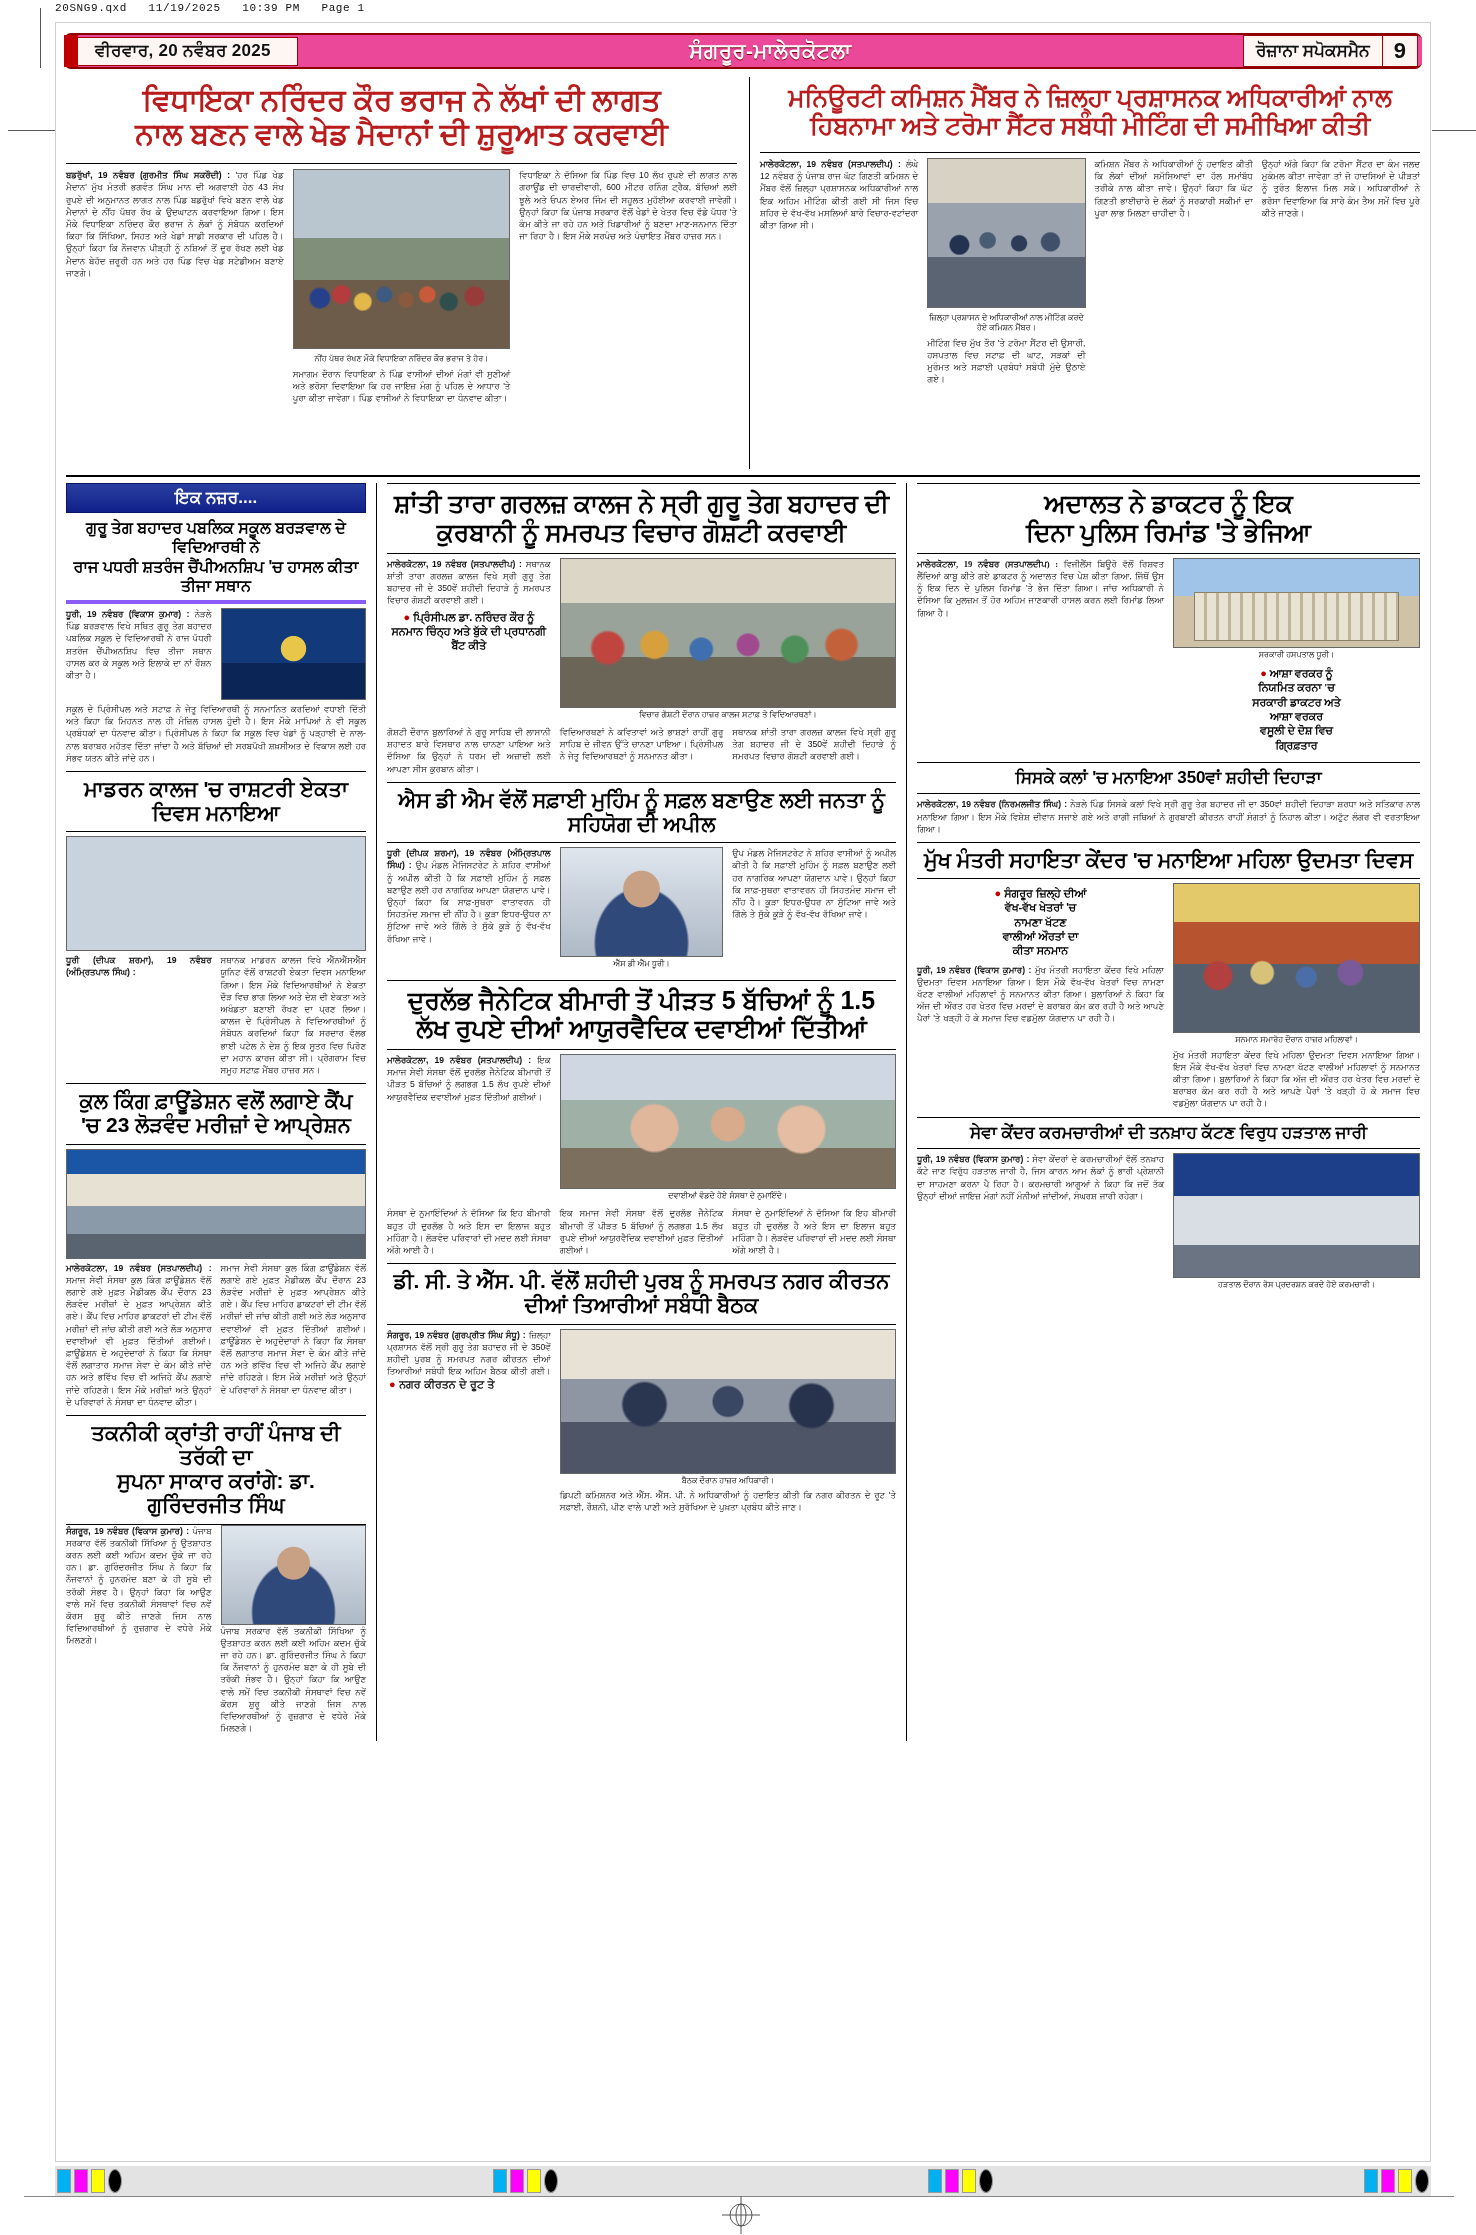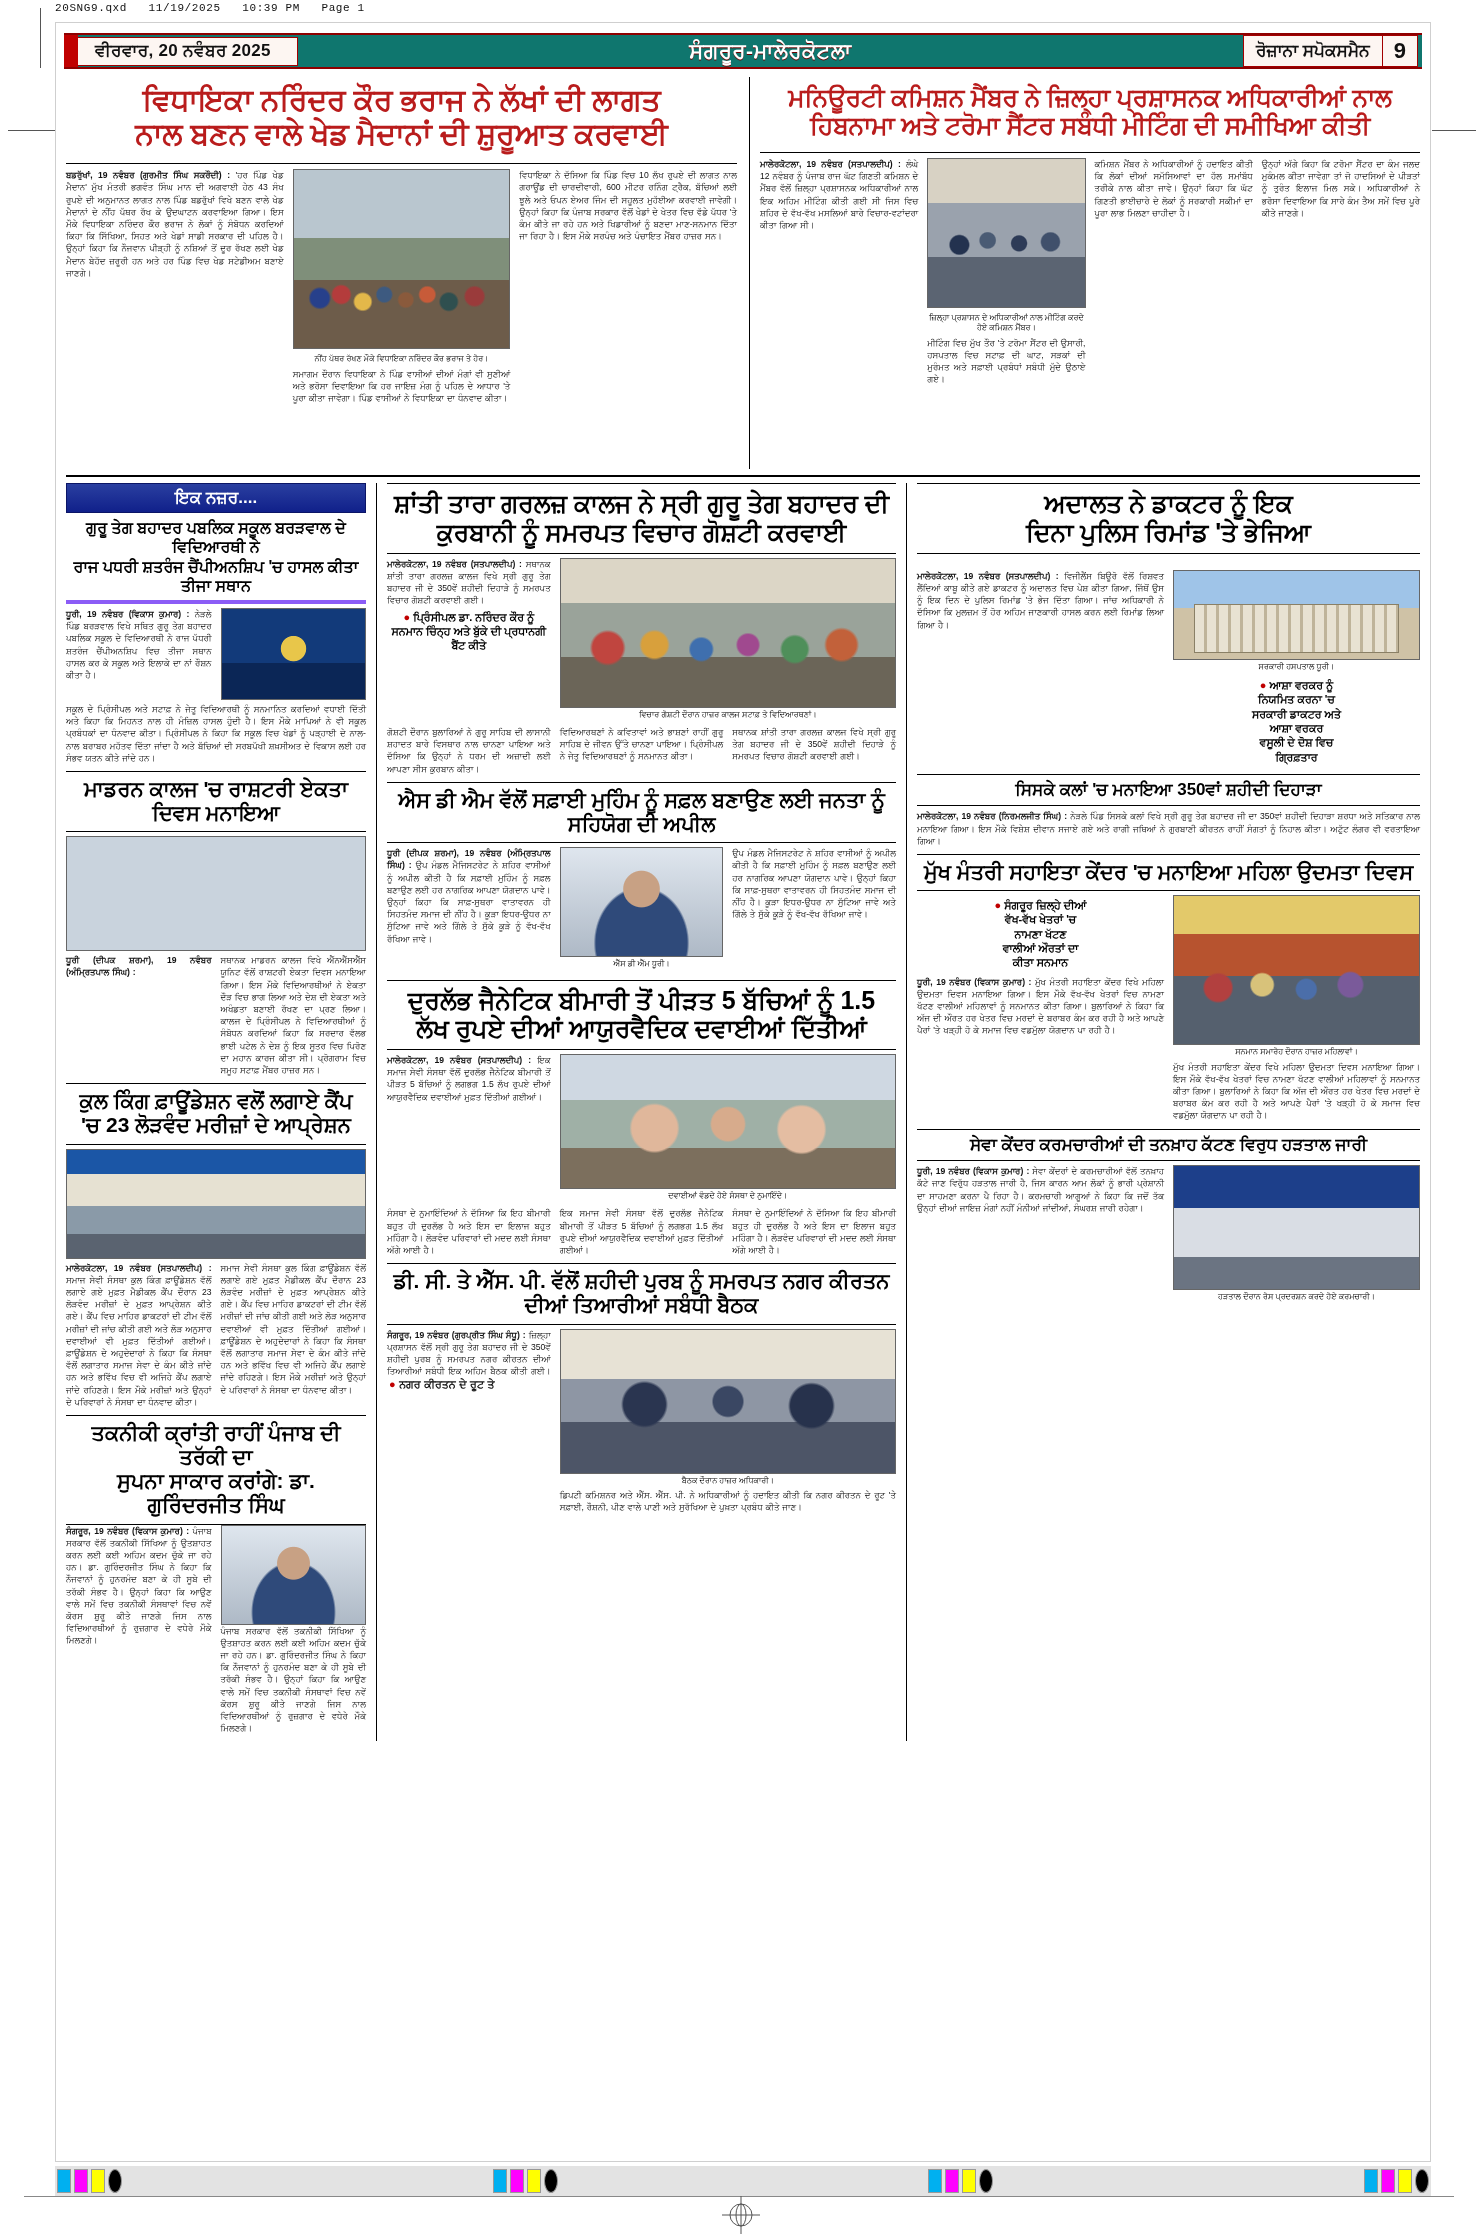--- a/index.html
+++ b/index.html
@@ -29,24 +29,24 @@
     width:1376px; height:2140px;
     background:#fff;
     border:1px solid #cfcfcf;
   }
 
   
   #masthead {
     position:relative;
     height:36px;
     margin:10px 8px 0 8px;
-    background:#0f766e;
+    background:#ec4899;
     border-top:2px solid #8d0000;
     border-bottom:2px solid #8d0000;
-    display:flex; align-items:center; justify-content:space-between;
+    display:flex; align-items:center; justify-content:space-between;border-radius:7px;
   }
   #masthead:before, #masthead:after{
     content:""; position:absolute; top:0; bottom:0; width:14px;
     background:#c00000;
   }
   .mh-date {
     background:#fdf6f2; color:#111;
     font-weight:bold; font-size:17px;
     padding:3px 26px 4px 26px;
     margin-left:4px;
@@ -462,21 +462,21 @@
 
     </div>
 
     <div class="sep-v" style="padding-left:10px;">
 
       <div class="story">
         <div class="story-head big">
           <div>ਅਦਾਲਤ ਨੇ ਡਾਕਟਰ ਨੂੰ ਇਕ</div>
           <div>ਦਿਨਾ ਪੁਲਿਸ ਰਿਮਾਂਡ 'ਤੇ ਭੇਜਿਆ</div>
         </div>
-        <div class="cols c2" style="margin-top:16px;">
+        <div class="cols c2" style="margin-top:4px;font-family:Liberation Serif, serif;">
           <div class="bodytext"><span class="dateline">ਮਾਲੇਰਕੋਟਲਾ, 19 ਨਵੰਬਰ (ਸਤਪਾਲਦੀਪ) :</span>
             <span>ਵਿਜੀਲੈਂਸ ਬਿਊਰੋ ਵੱਲੋਂ ਰਿਸ਼ਵਤ ਲੈਂਦਿਆਂ ਕਾਬੂ ਕੀਤੇ ਗਏ ਡਾਕਟਰ ਨੂੰ ਅਦਾਲਤ ਵਿਚ ਪੇਸ਼ ਕੀਤਾ ਗਿਆ, ਜਿੱਥੋਂ ਉਸ ਨੂੰ ਇਕ ਦਿਨ ਦੇ ਪੁਲਿਸ ਰਿਮਾਂਡ 'ਤੇ ਭੇਜ ਦਿੱਤਾ ਗਿਆ। ਜਾਂਚ ਅਧਿਕਾਰੀ ਨੇ ਦੱਸਿਆ ਕਿ ਮੁਲਜ਼ਮ ਤੋਂ ਹੋਰ ਅਹਿਮ ਜਾਣਕਾਰੀ ਹਾਸਲ ਕਰਨ ਲਈ ਰਿਮਾਂਡ ਲਿਆ ਗਿਆ ਹੈ।</span></div>
           <div>
             <div class="photo ph-building" style="height:90px;"></div>
             <div class="cap">ਸਰਕਾਰੀ ਹਸਪਤਾਲ ਧੂਰੀ।</div>
             <div class="cap-bullet">
               <div><span class="bull">●</span> <span>ਆਸ਼ਾ ਵਰਕਰ ਨੂੰ</span></div>
               <div>ਨਿਯਮਿਤ ਕਰਨਾ 'ਚ</div>
               <div>ਸਰਕਾਰੀ ਡਾਕਟਰ ਅਤੇ</div>
               <div>ਆਸ਼ਾ ਵਰਕਰ</div>

